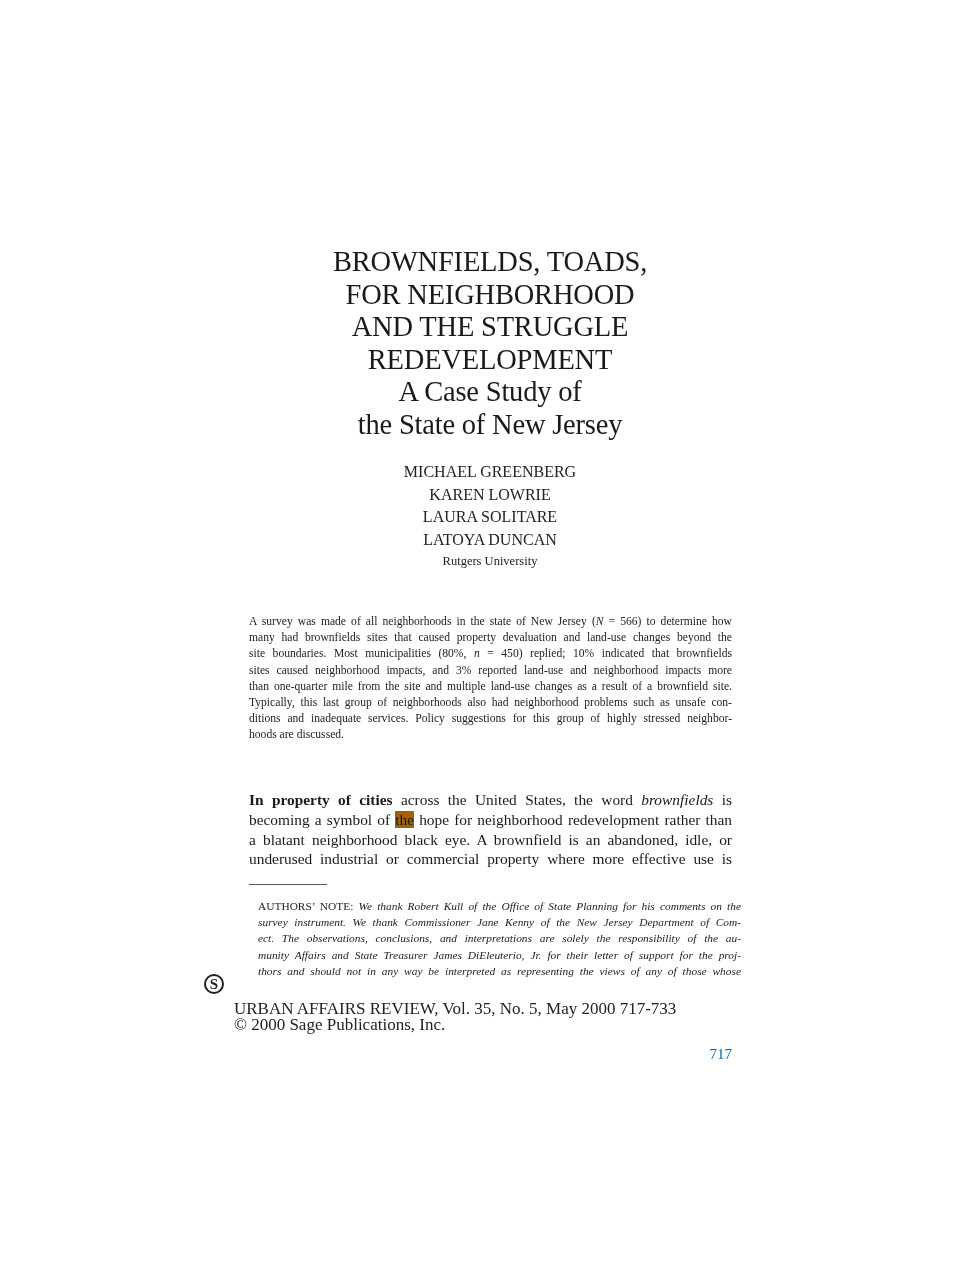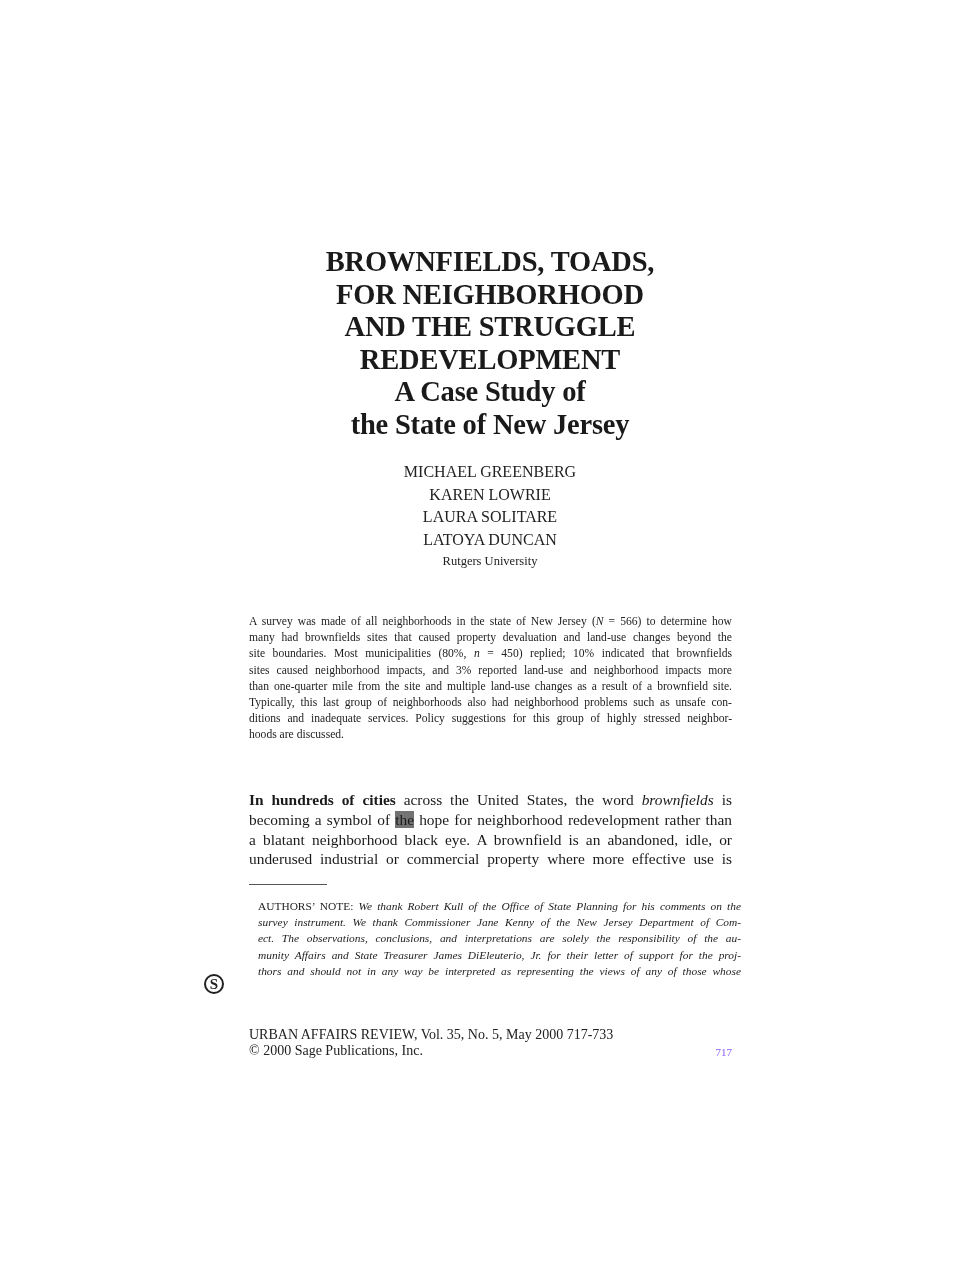--- a/index.html
+++ b/index.html
@@ -1,54 +1,54 @@
 <!DOCTYPE html>
 <html><head>
 <meta charset="utf-8">
 <style>
   html, body { margin: 0; padding: 0; background: #ffffff; }
   body { width: 980px; height: 1269px; position: relative; overflow: hidden;
          font-family: "Liberation Serif", "DejaVu Serif", serif; color: #1a1a1a; }
   .page { position: absolute; left: 0; top: 0; width: 980px; height: 1269px; }
 
   .title-block { position: absolute; left: 0; width: 980px; top: 246px; text-align: center;
-                 font-weight: bold; font-size: 28.5px; line-height: 32.5px; color: #1a1a1a; letter-spacing: -0.2px; }
+                 font-weight: normal; font-size: 28.5px; line-height: 32.5px; color: #1a1a1a; letter-spacing: -0.2px; }
   .title-line { display: block; }
 
   .authors { position: absolute; left: 0; width: 980px; top: 461px; text-align: center; }
   .author { display: block; font-size: 16px; line-height: 22.5px; color: #222; }
   .affiliation { display: block; font-size: 12.5px; line-height: 20px; color: #222; font-family: Liberation Serif, serif; }
 
   .abstract { position: absolute; left: 249px; width: 483px; top: 614px;
               font-size: 11.6px; line-height: 16.2px; text-align: justify; color: #222; }
   .abstract .line { display: block; text-align: justify; text-align-last: justify; white-space: nowrap; }
   .abstract .line.last { text-align-last: left; }
 
   .body-text { position: absolute; left: 249px; width: 483px; top: 790px;
                font-size: 15.4px; line-height: 19.8px; color: #1a1a1a; }
   .body-text .line { display: block; text-align: justify; text-align-last: justify; white-space: nowrap; }
-  .highlight { background: #737373; }
+  .highlight { background: #a16207; }
 
   .rule { position: absolute; left: 249px; top: 884px; width: 78px; height: 1px; background: #555; }
 
   .note { position: absolute; left: 249px; width: 483px; top: 898px;
           font-size: 11.4px; line-height: 16.2px; color: #222; margin-left: 9px; }
   .note .line { display: block; text-align: justify; text-align-last: justify; white-space: nowrap; }
   .note .line.last { text-align-last: left; }
   .note em { font-style: italic; }
 
   .sage-logo { position: absolute; left: 204px; top: 974px; width: 20px; height: 20px; border-radius: 50%;
                border: 2px solid #222; box-sizing: border-box; display: flex; align-items: center; justify-content: center;
                font-family: "Liberation Serif", serif; font-weight: bold; font-size: 15px; color: #222; }
 
-  .journal { position: absolute; left: 249px; top: 1001px; font-size: 14px; line-height: 16px; color: #222; margin-top: 26px; }
+  .journal { position: absolute; left: 234px; top: 1001px; font-size: 17px; line-height: 16px; color: #222; }
   .journal span { display: block; }
 
   .page-number { position: absolute; left: 700px; top: 1046px; width: 32px; text-align: right;
-                 font-size: 11px; color: #8b5cf6; }
+                 font-size: 15px; color: #0369a1; }
 </style>
 </head>
 <body>
 
 <div class="page">
 
   <div class="title-block">
     <span class="title-line">BROWNFIELDS, TOADS,</span>
     <span class="title-line">FOR NEIGHBORHOOD</span>
     <span class="title-line">AND THE STRUGGLE</span>
@@ -70,21 +70,21 @@
     <span class="line">many had brownfields sites that caused property devaluation and land-use changes beyond the</span>
     <span class="line"><span>site boundaries. Most municipalities (80%, </span><i>n</i><span> = 450) replied; 10% indicated that brownfields</span></span>
     <span class="line">sites caused neighborhood impacts, and 3% reported land-use and neighborhood impacts more</span>
     <span class="line">than one-quarter mile from the site and multiple land-use changes as a result of a brownfield site.</span>
     <span class="line">Typically, this last group of neighborhoods also had neighborhood problems such as unsafe con-</span>
     <span class="line">ditions and inadequate services. Policy suggestions for this group of highly stressed neighbor-</span>
     <span class="line last">hoods are discussed.</span>
   </div>
 
   <div class="body-text">
-    <span class="line"><b>In hundreds of cities</b><span> across the United States, the word </span><i>brownfields</i><span> is</span></span>
+    <span class="line"><b>In property of cities</b><span> across the United States, the word </span><i>brownfields</i><span> is</span></span>
     <span class="line"><span>becoming a symbol of </span><span class="highlight">the</span><span> hope for neighborhood redevelopment rather than</span></span>
     <span class="line">a blatant neighborhood black eye. A brownfield is an abandoned, idle, or</span>
     <span class="line">underused industrial or commercial property where more effective use is</span>
   </div>
 
   <div class="rule"></div>
 
   <div class="note">
     <span class="line"><span>AUTHORS’ NOTE: </span><em>We thank Robert Kull of the Office of State Planning for his comments on the</em></span>
     <em class="line">survey instrument. We thank Commissioner Jane Kenny of the New Jersey Department of Com-</em>

